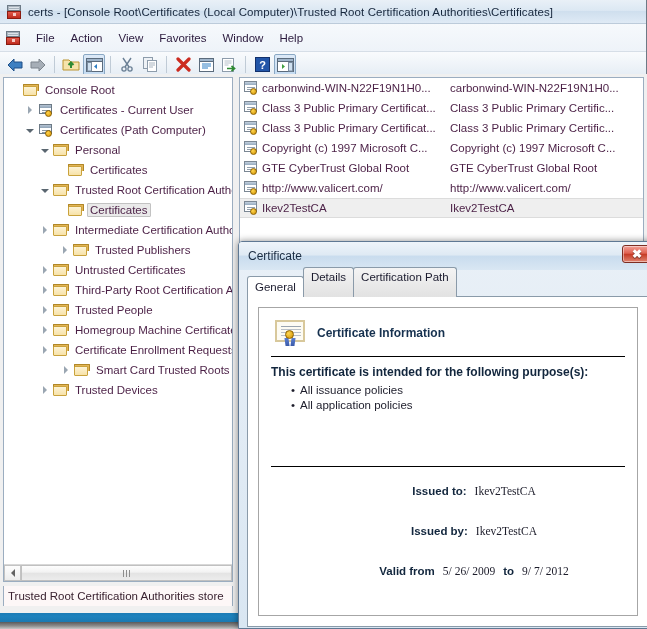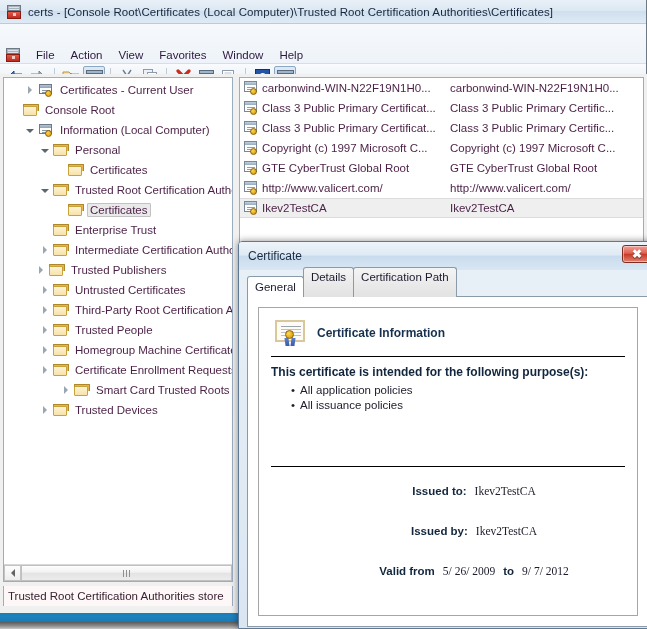--- a/index.html
+++ b/index.html
@@ -90,25 +90,25 @@
     box-sizing: border-box;
   }
   .mmc-icon .bot::after {
     content: ""; position: absolute;
     left: 5px; top: 1px; width: 3px; height: 3px;
     background: #f5c9c3;
   }
 
   
   .menubar {
-    height: 40px;
+    height: 28px;
     background: linear-gradient(to bottom, #f6f9fc 0%, #eef3f9 100%);
     border-bottom: 1px solid #d6dee7;
     display: flex;
-    align-items: flex-end;
+    align-items: center;
     padding-left: 5px;
   }
   .menubar .mmc-icon { margin-right: 7px; }
   .menu-item {
     font-size: 11.5px;
     color: #2b1a3d;
     padding: 2px 8px;
     cursor: default;
     white-space: nowrap;
   }
@@ -713,47 +713,47 @@
           <rect x="11.5" y="4.5" width="4" height="8.5" fill="#cfe0ef" stroke="#7b8da0"></rect>
           <path d="M5 6 L8 8.5 L5 11 Z" fill="#3f9e3f"></path>
         </svg>
       </div>
     </div>
 
     <div class="content">
 
       <div class="tree-pane">
         <div class="tree-scroll" id="tree-scroll">
+            <div class="tnode" style="padding-left: 4px;">
+              <span class="expander"></span>
+              <span class="folder-icon">
+                <span class="tab"></span>
+                <span class="body"></span>
+              </span>
+              <span class="lbl">Console Root</span>
+            </div>
             <div class="tnode" style="padding-left: 19px;">
               <span class="expander">
                 <span class="arrow-closed"></span>
               </span>
               <span class="store-icon">
                 <span class="win"></span>
                 <span class="seal"></span>
               </span>
               <span class="lbl">Certificates - Current User</span>
             </div>
-            <div class="tnode" style="padding-left: 4px;">
-              <span class="expander"></span>
-              <span class="folder-icon">
-                <span class="tab"></span>
-                <span class="body"></span>
-              </span>
-              <span class="lbl">Console Root</span>
-            </div>
             <div class="tnode" style="padding-left: 19px;">
               <span class="expander">
                 <span class="arrow-open"></span>
               </span>
               <span class="store-icon">
                 <span class="win"></span>
                 <span class="seal"></span>
               </span>
-              <span class="lbl">Information (Local Computer)</span>
+              <span class="lbl">Certificates (Path Computer)</span>
             </div>
             <div class="tnode" style="padding-left: 34px;">
               <span class="expander">
                 <span class="arrow-open"></span>
               </span>
               <span class="folder-icon">
                 <span class="tab"></span>
                 <span class="body"></span>
               </span>
               <span class="lbl">Personal</span>
@@ -778,38 +778,30 @@
             </div>
             <div class="tnode selected" style="padding-left: 49px;">
               <span class="expander"></span>
               <span class="folder-icon">
                 <span class="tab"></span>
                 <span class="body"></span>
               </span>
               <span class="lbl">Certificates</span>
             </div>
             <div class="tnode" style="padding-left: 34px;">
-              <span class="expander"></span>
-              <span class="folder-icon">
-                <span class="tab"></span>
-                <span class="body"></span>
-              </span>
-              <span class="lbl">Enterprise Trust</span>
-            </div>
-            <div class="tnode" style="padding-left: 34px;">
               <span class="expander">
                 <span class="arrow-closed"></span>
               </span>
               <span class="folder-icon">
                 <span class="tab"></span>
                 <span class="body"></span>
               </span>
               <span class="lbl">Intermediate Certification Authorities</span>
             </div>
-            <div class="tnode" style="padding-left: 30px;">
+            <div class="tnode" style="padding-left: 54px;">
               <span class="expander">
                 <span class="arrow-closed"></span>
               </span>
               <span class="folder-icon">
                 <span class="tab"></span>
                 <span class="body"></span>
               </span>
               <span class="lbl">Trusted Publishers</span>
             </div>
             <div class="tnode" style="padding-left: 34px;">
@@ -996,22 +988,22 @@
               <span class="tail2"></span>
               <span class="ribbon"></span>
             </span>
             <span class="cert-head-title">Certificate Information</span>
           </div>
 
           <div class="hr"></div>
 
           <div class="purpose-title">This certificate is intended for the following purpose(s):</div>
           <ul class="purpose-list" id="purpose-list">
+              <li>All issuance policies</li>
               <li>All application policies</li>
-              <li>All issuance policies</li>
             </ul>
 
           <div class="field-block">
             <div class="field-hr"></div>
 
             <div class="field-row">
               <span class="field-label">Issued to:</span>
               <span class="field-value mono">Ikev2TestCA</span>
             </div>
 

